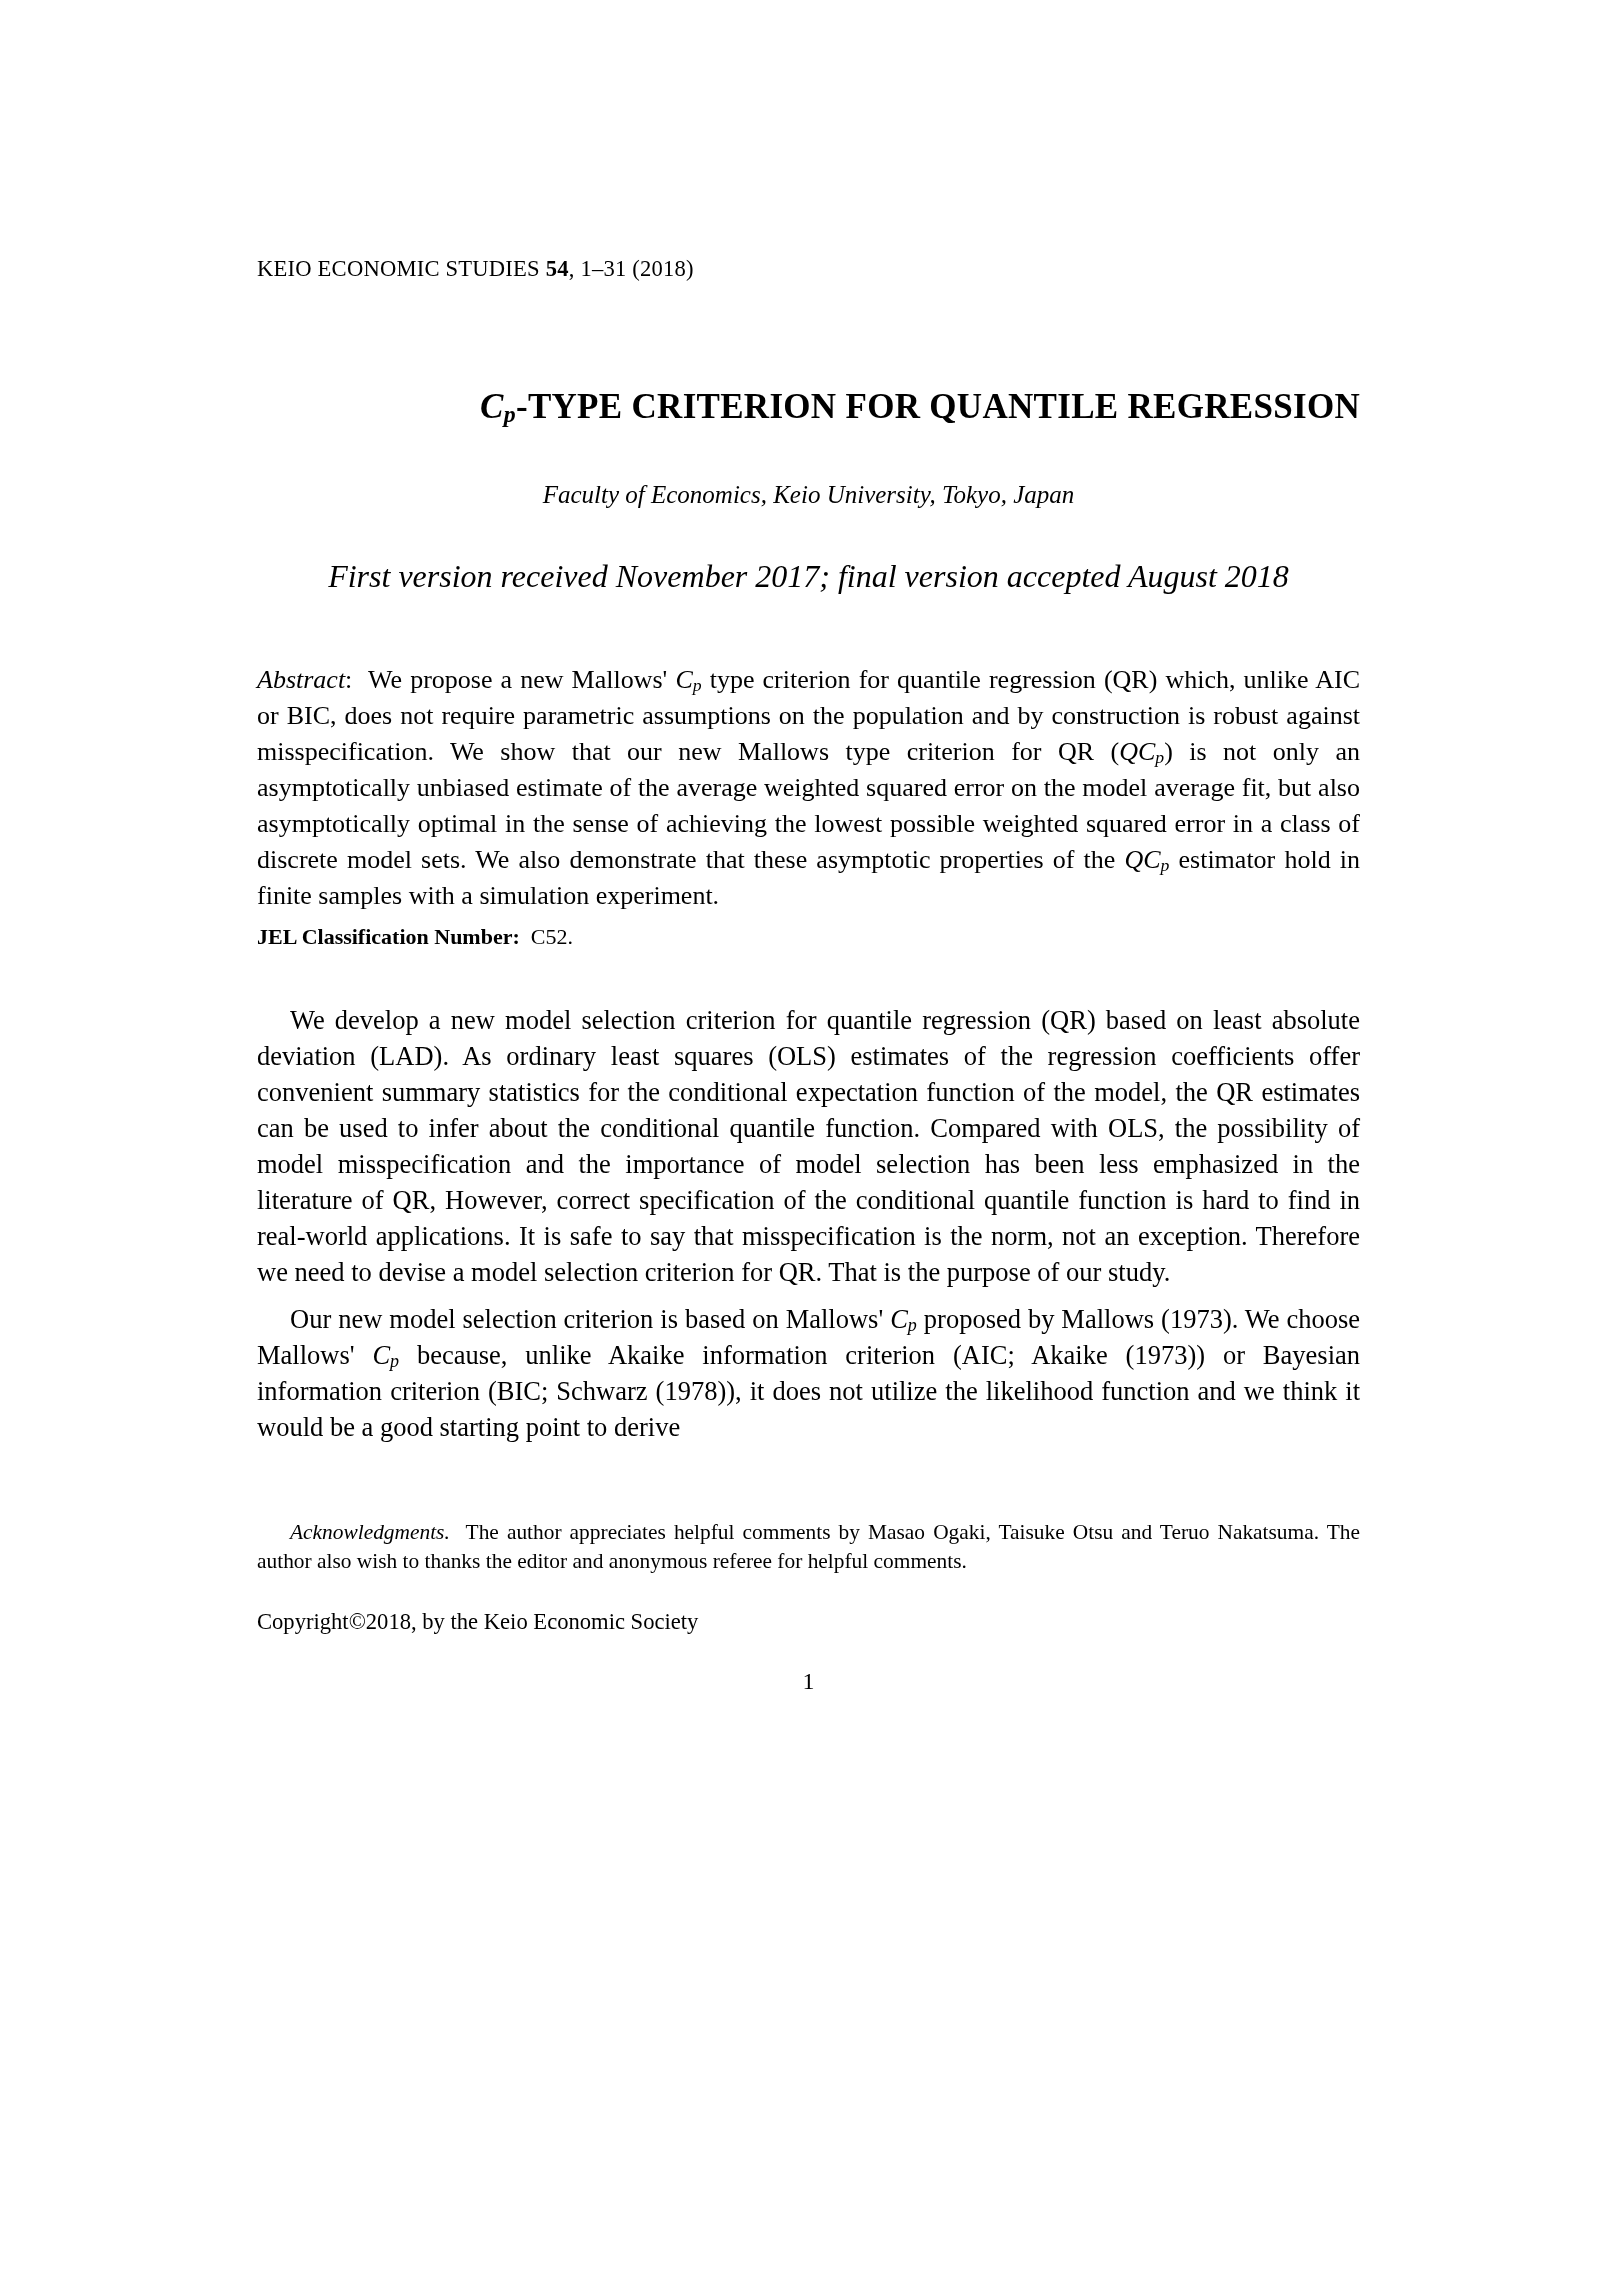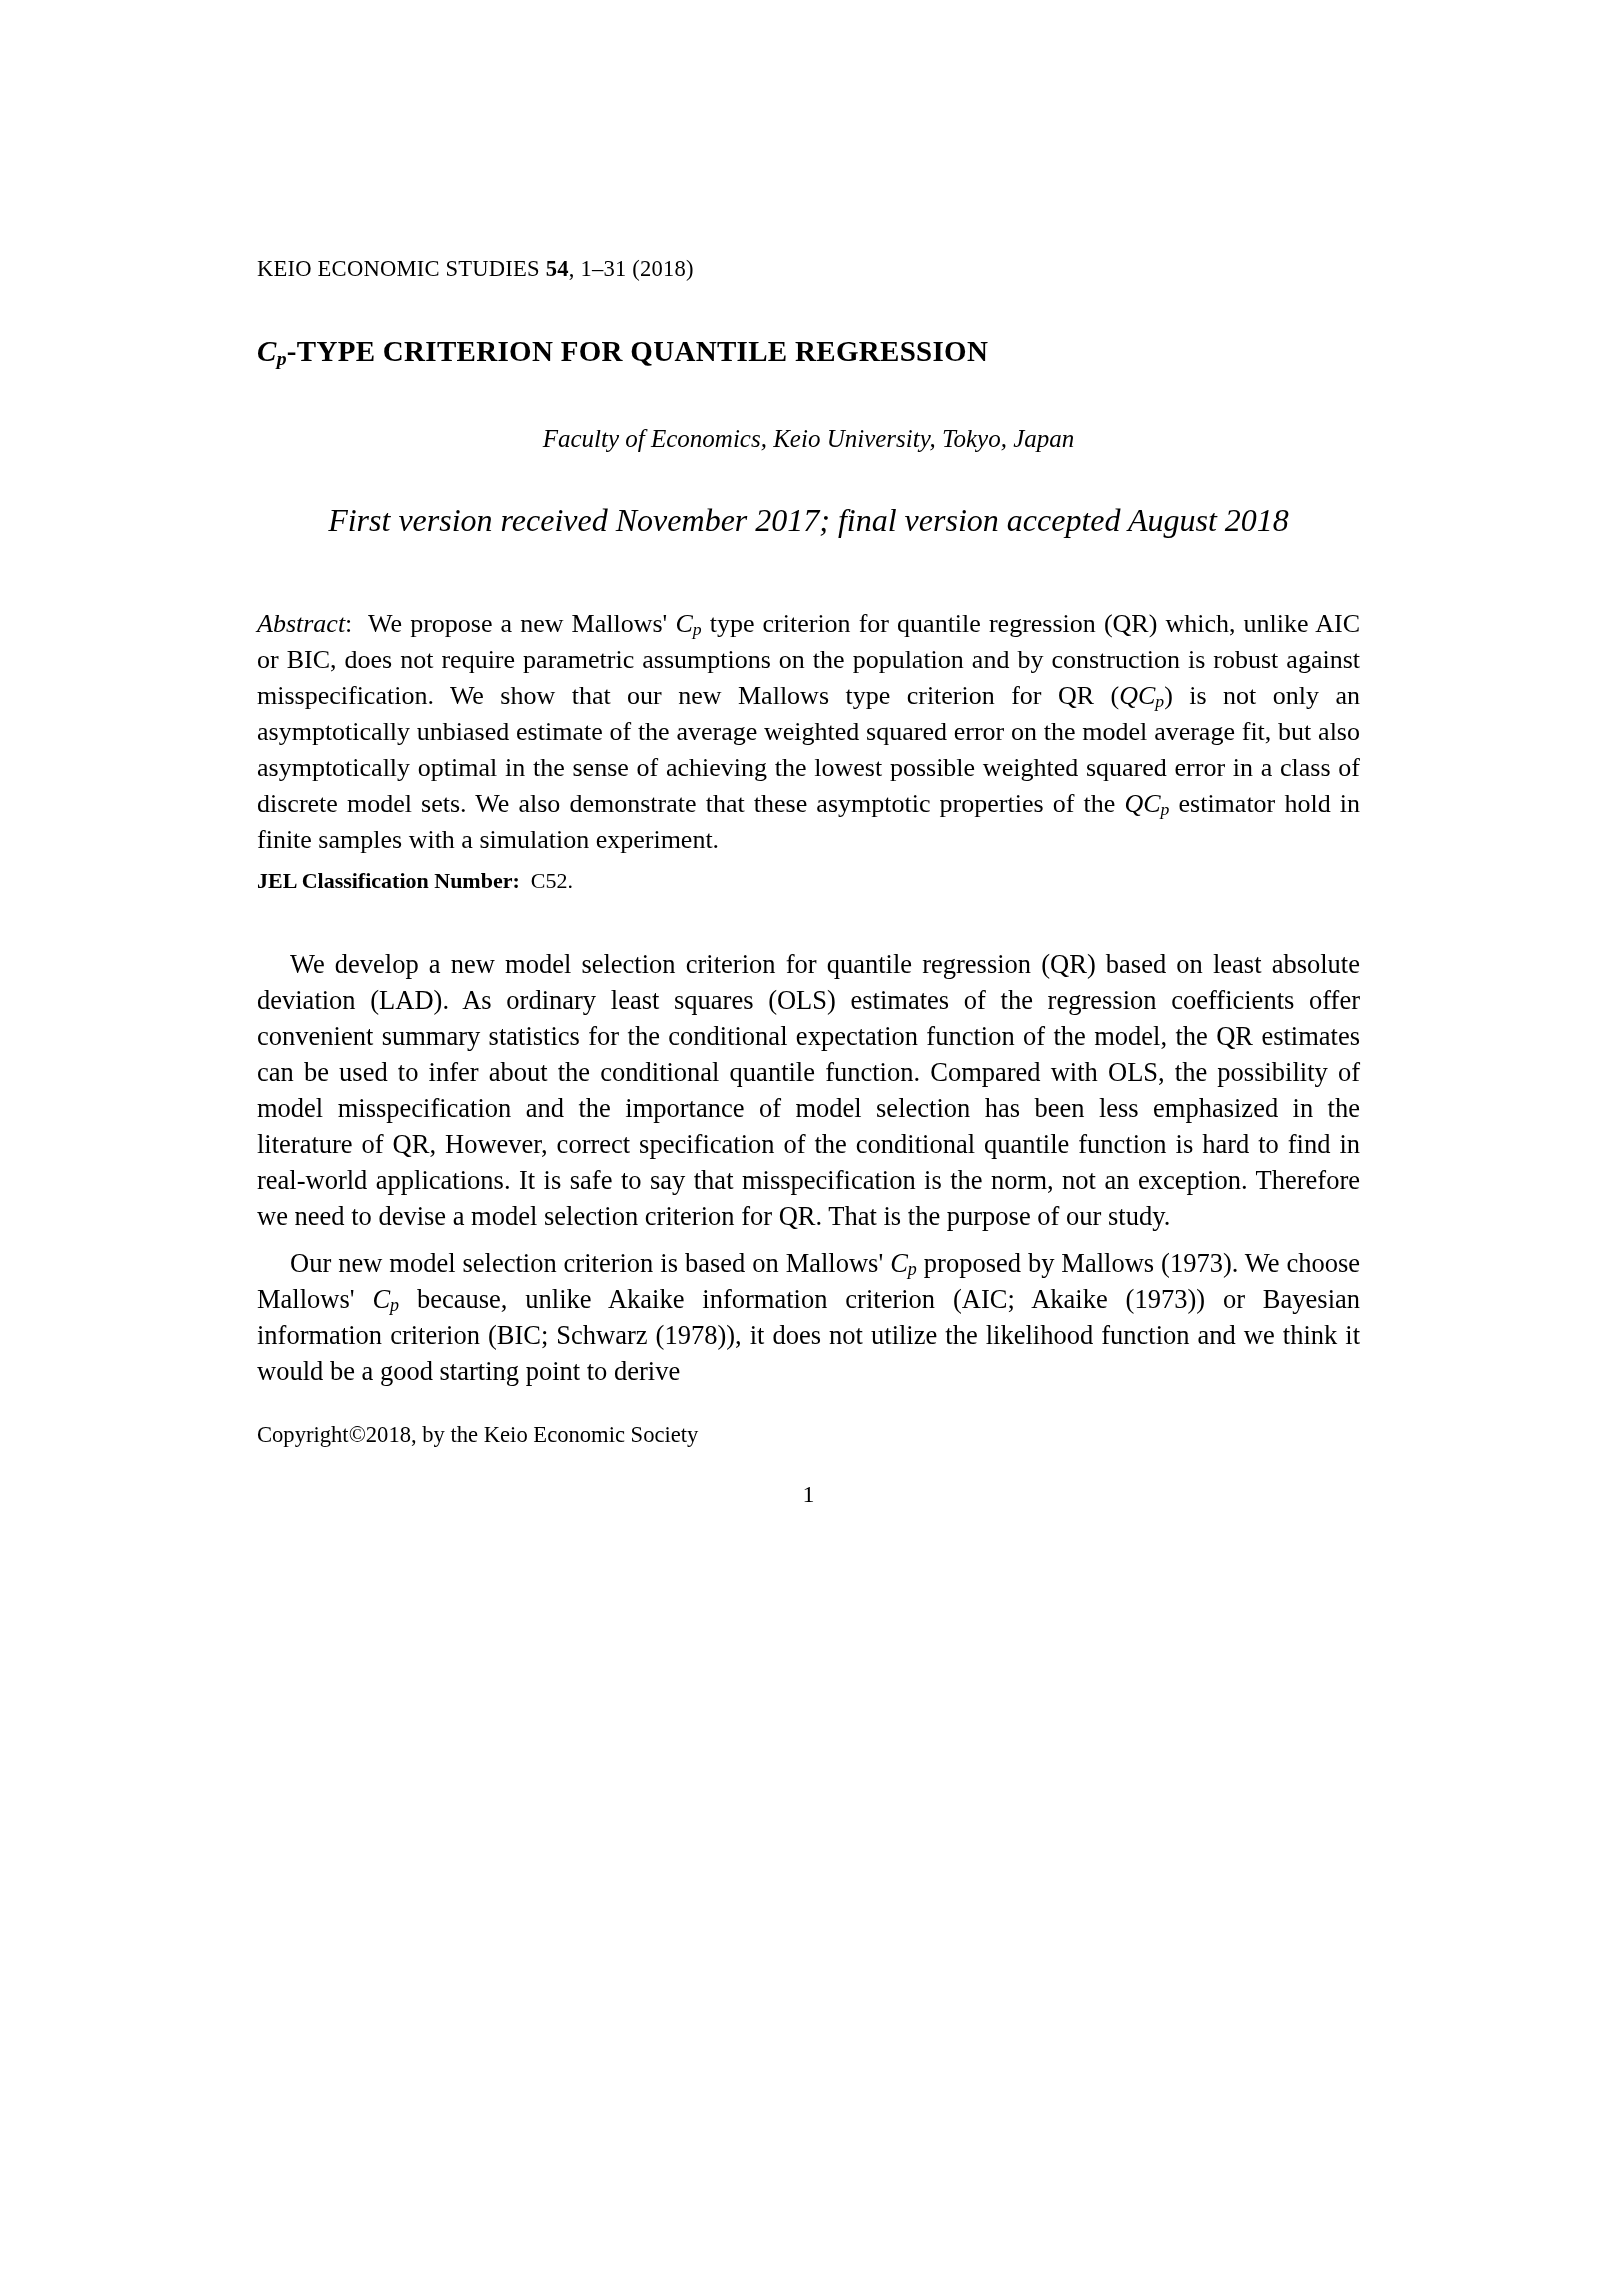--- a/index.html
+++ b/index.html
@@ -15,21 +15,21 @@
   
   .st-b  { font-weight:bold; }
   .st-i  { font-style:italic; }
   .st-sc { font-variant:small-caps; }
   .math  { font-style:italic; }
   .math sub { font-size:0.68em; font-style:italic; line-height:0;
               vertical-align:baseline; position:relative; top:0.18em; }
 
   .running-head { font-size:22.6px; line-height:27px; letter-spacing:0.2px; }
 
-  .title { margin-top:52px; text-align:left; font-size:29px; line-height:34px;
+  .title { margin-top:108px; text-align:right; font-size:35px; line-height:34px;
            font-weight:bold; letter-spacing:0.3px; }
   .title .math { font-weight:bold; }
 
   .author { margin-top:69px; text-align:center; font-size:26.5px; line-height:30px; }
   .author .st-sc { letter-spacing:1.1px; }
 
   .affiliation { margin-top:56px; text-align:center; font-size:25px; line-height:29px; }
   .dateline    { margin-top:53px;  text-align:center; font-size:32px; line-height:29px; }
 
   .abstract { margin-top:71px; font-size:26px; line-height:36px; text-align:justify; }
@@ -69,20 +69,21 @@
     <p class="abstract"><span class="st-i">Abstract</span><span>:&nbsp; We propose a new Mallows' </span><span class="math">C<sub>p</sub></span><span> type criterion for quantile regression (QR) which, unlike AIC or BIC, does not require parametric assumptions on the population and by construction is robust against misspecification. We show that our new Mallows type criterion for QR (</span><span class="math">QC<sub>p</sub></span><span>) is not only an asymptotically unbiased estimate of the average weighted squared error on the model average fit, but also asymptotically optimal in the sense of achieving the lowest possible weighted squared error in a class of discrete model sets. We also demonstrate that these asymptotic properties of the </span><span class="math">QC<sub>p</sub></span><span> estimator hold in finite samples with a simulation experiment.</span></p>
 
 
     <p class="jel"><span class="st-b">JEL Classification Number:</span><span>&nbsp; C52.</span></p>
 
 
     <p class="body-para first"><span>We develop a new model selection criterion for quantile regression (QR) based on least absolute deviation (LAD). As ordinary least squares (OLS) estimates of the regression coefficients offer convenient summary statistics for the conditional expectation function of the model, the QR estimates can be used to infer about the conditional quantile function. Compared with OLS, the possibility of model misspecification and the importance of model selection has been less emphasized in the literature of QR, However, correct specification of the conditional quantile function is hard to find in real-world applications. It is safe to say that misspecification is the norm, not an exception. Therefore we need to devise a model selection criterion for QR. That is the purpose of our study.</span></p>
 
     <p class="body-para"><span>Our new model selection criterion is based on Mallows' </span><span class="math">C<sub>p</sub></span><span> proposed by Mallows (1973). We choose Mallows' </span><span class="math">C<sub>p</sub></span><span> because, unlike Akaike information criterion (AIC; Akaike (1973)) or Bayesian information criterion (BIC; Schwarz (1978)), it does not utilize the likelihood function and we think it would be a good starting point to derive</span></p>
 
+    <div class="footnote"><span class="st-i">Acknowledgments.</span><span>&nbsp; The author appreciates helpful comments by Masao Ogaki, Taisuke Otsu and Teruo Nakatsuma. The author also wish to thanks the editor and anonymous referee for helpful comments.</span></div>
 
     <div class="copyright"><span>Copyright©2018, by the Keio Economic Society</span></div>
 
     <div class="page-number">1</div>
 
   </div>
 </div>
 
 
 </body></html>

